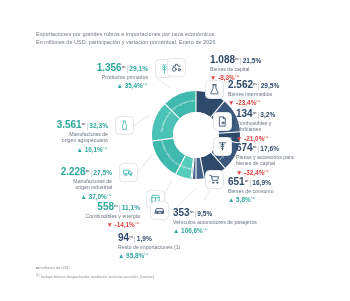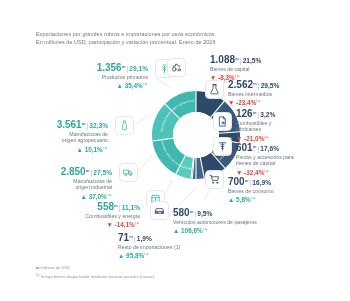--- a/index.html
+++ b/index.html
@@ -233,21 +233,21 @@
     <div class="desc">Manufacturas de</div>
     <div class="desc">origen agropecuario</div>
     <div class="var up">
       <span>▲</span>
       <span>10,1%</span><span class="varsup">i.a.</span>
     </div>
   </div>
 
   <div class="lbl teal ar" style="left:0px;top:167px;width:112px;">
     <div class="row1">
-      <span class="val">2.850</span><span class="sup">m</span><span class="bar">|</span><span class="share">27,5%</span>
+      <span class="val">2.228</span><span class="sup">m</span><span class="bar">|</span><span class="share">27,5%</span>
     </div>
     <div class="desc">Manufacturas de</div>
     <div class="desc">origen industrial</div>
     <div class="var up">
       <span>▲</span>
       <span>37,0%</span><span class="varsup">i.a.</span>
     </div>
   </div>
 
   <div class="lbl teal ar" style="left:22px;top:202px;width:118px;">
@@ -278,67 +278,67 @@
     </div>
     <div class="desc">Bienes intermedios</div>
     <div class="var down">
       <span>▼</span>
       <span>-23,4%</span><span class="varsup">i.a.</span>
     </div>
   </div>
 
   <div class="lbl navy al" style="left:236px;top:109px;width:115px;">
     <div class="row1">
-      <span class="val">126</span><span class="sup">m</span><span class="bar">|</span><span class="share">3,2%</span>
+      <span class="val">134</span><span class="sup">m</span><span class="bar">|</span><span class="share">3,2%</span>
     </div>
     <div class="desc">Combustibles y</div>
     <div class="desc">lubricantes</div>
     <div class="var down">
       <span>▼</span>
       <span>-21,0%</span><span class="varsup">i.a.</span>
     </div>
   </div>
 
   <div class="lbl navy al" style="left:236px;top:143px;width:115px;">
     <div class="row1">
-      <span class="val">601</span><span class="sup">m</span><span class="bar">|</span><span class="share">17,6%</span>
+      <span class="val">674</span><span class="sup">m</span><span class="bar">|</span><span class="share">17,6%</span>
     </div>
     <div class="desc">Piezas y accesorios para</div>
     <div class="desc">bienes de capital</div>
     <div class="var down">
       <span>▼</span>
       <span>-32,4%</span><span class="varsup">i.a.</span>
     </div>
   </div>
 
   <div class="lbl navy al" style="left:228px;top:177px;width:118px;">
     <div class="row1">
-      <span class="val">700</span><span class="sup">m</span><span class="bar">|</span><span class="share">16,9%</span>
+      <span class="val">651</span><span class="sup">m</span><span class="bar">|</span><span class="share">16,9%</span>
     </div>
     <div class="desc">Bienes de consumo</div>
     <div class="var up">
       <span>▲</span>
       <span>5,8%</span><span class="varsup">i.a.</span>
     </div>
   </div>
 
   <div class="lbl navy al" style="left:173px;top:208px;width:175px;">
     <div class="row1">
-      <span class="val">580</span><span class="sup">m</span><span class="bar">|</span><span class="share">9,5%</span>
+      <span class="val">353</span><span class="sup">m</span><span class="bar">|</span><span class="share">9,5%</span>
     </div>
     <div class="desc">Vehículos automotores de pasajeros</div>
     <div class="var up">
       <span>▲</span>
       <span>106,6%</span><span class="varsup">i.a.</span>
     </div>
   </div>
 
   <div class="lbl navy al" style="left:118px;top:233px;width:140px;">
     <div class="row1">
-      <span class="val">71</span><span class="sup">m</span><span class="bar">|</span><span class="share">1,9%</span>
+      <span class="val">94</span><span class="sup">m</span><span class="bar">|</span><span class="share">1,9%</span>
     </div>
     <div class="desc">Resto de importaciones (1)</div>
     <div class="var up">
       <span>▲</span>
       <span>95,8%</span><span class="varsup">i.a.</span>
     </div>
   </div>
 
   <div class="foot" style="top:265px;">
     <span class="fm">m</span>

